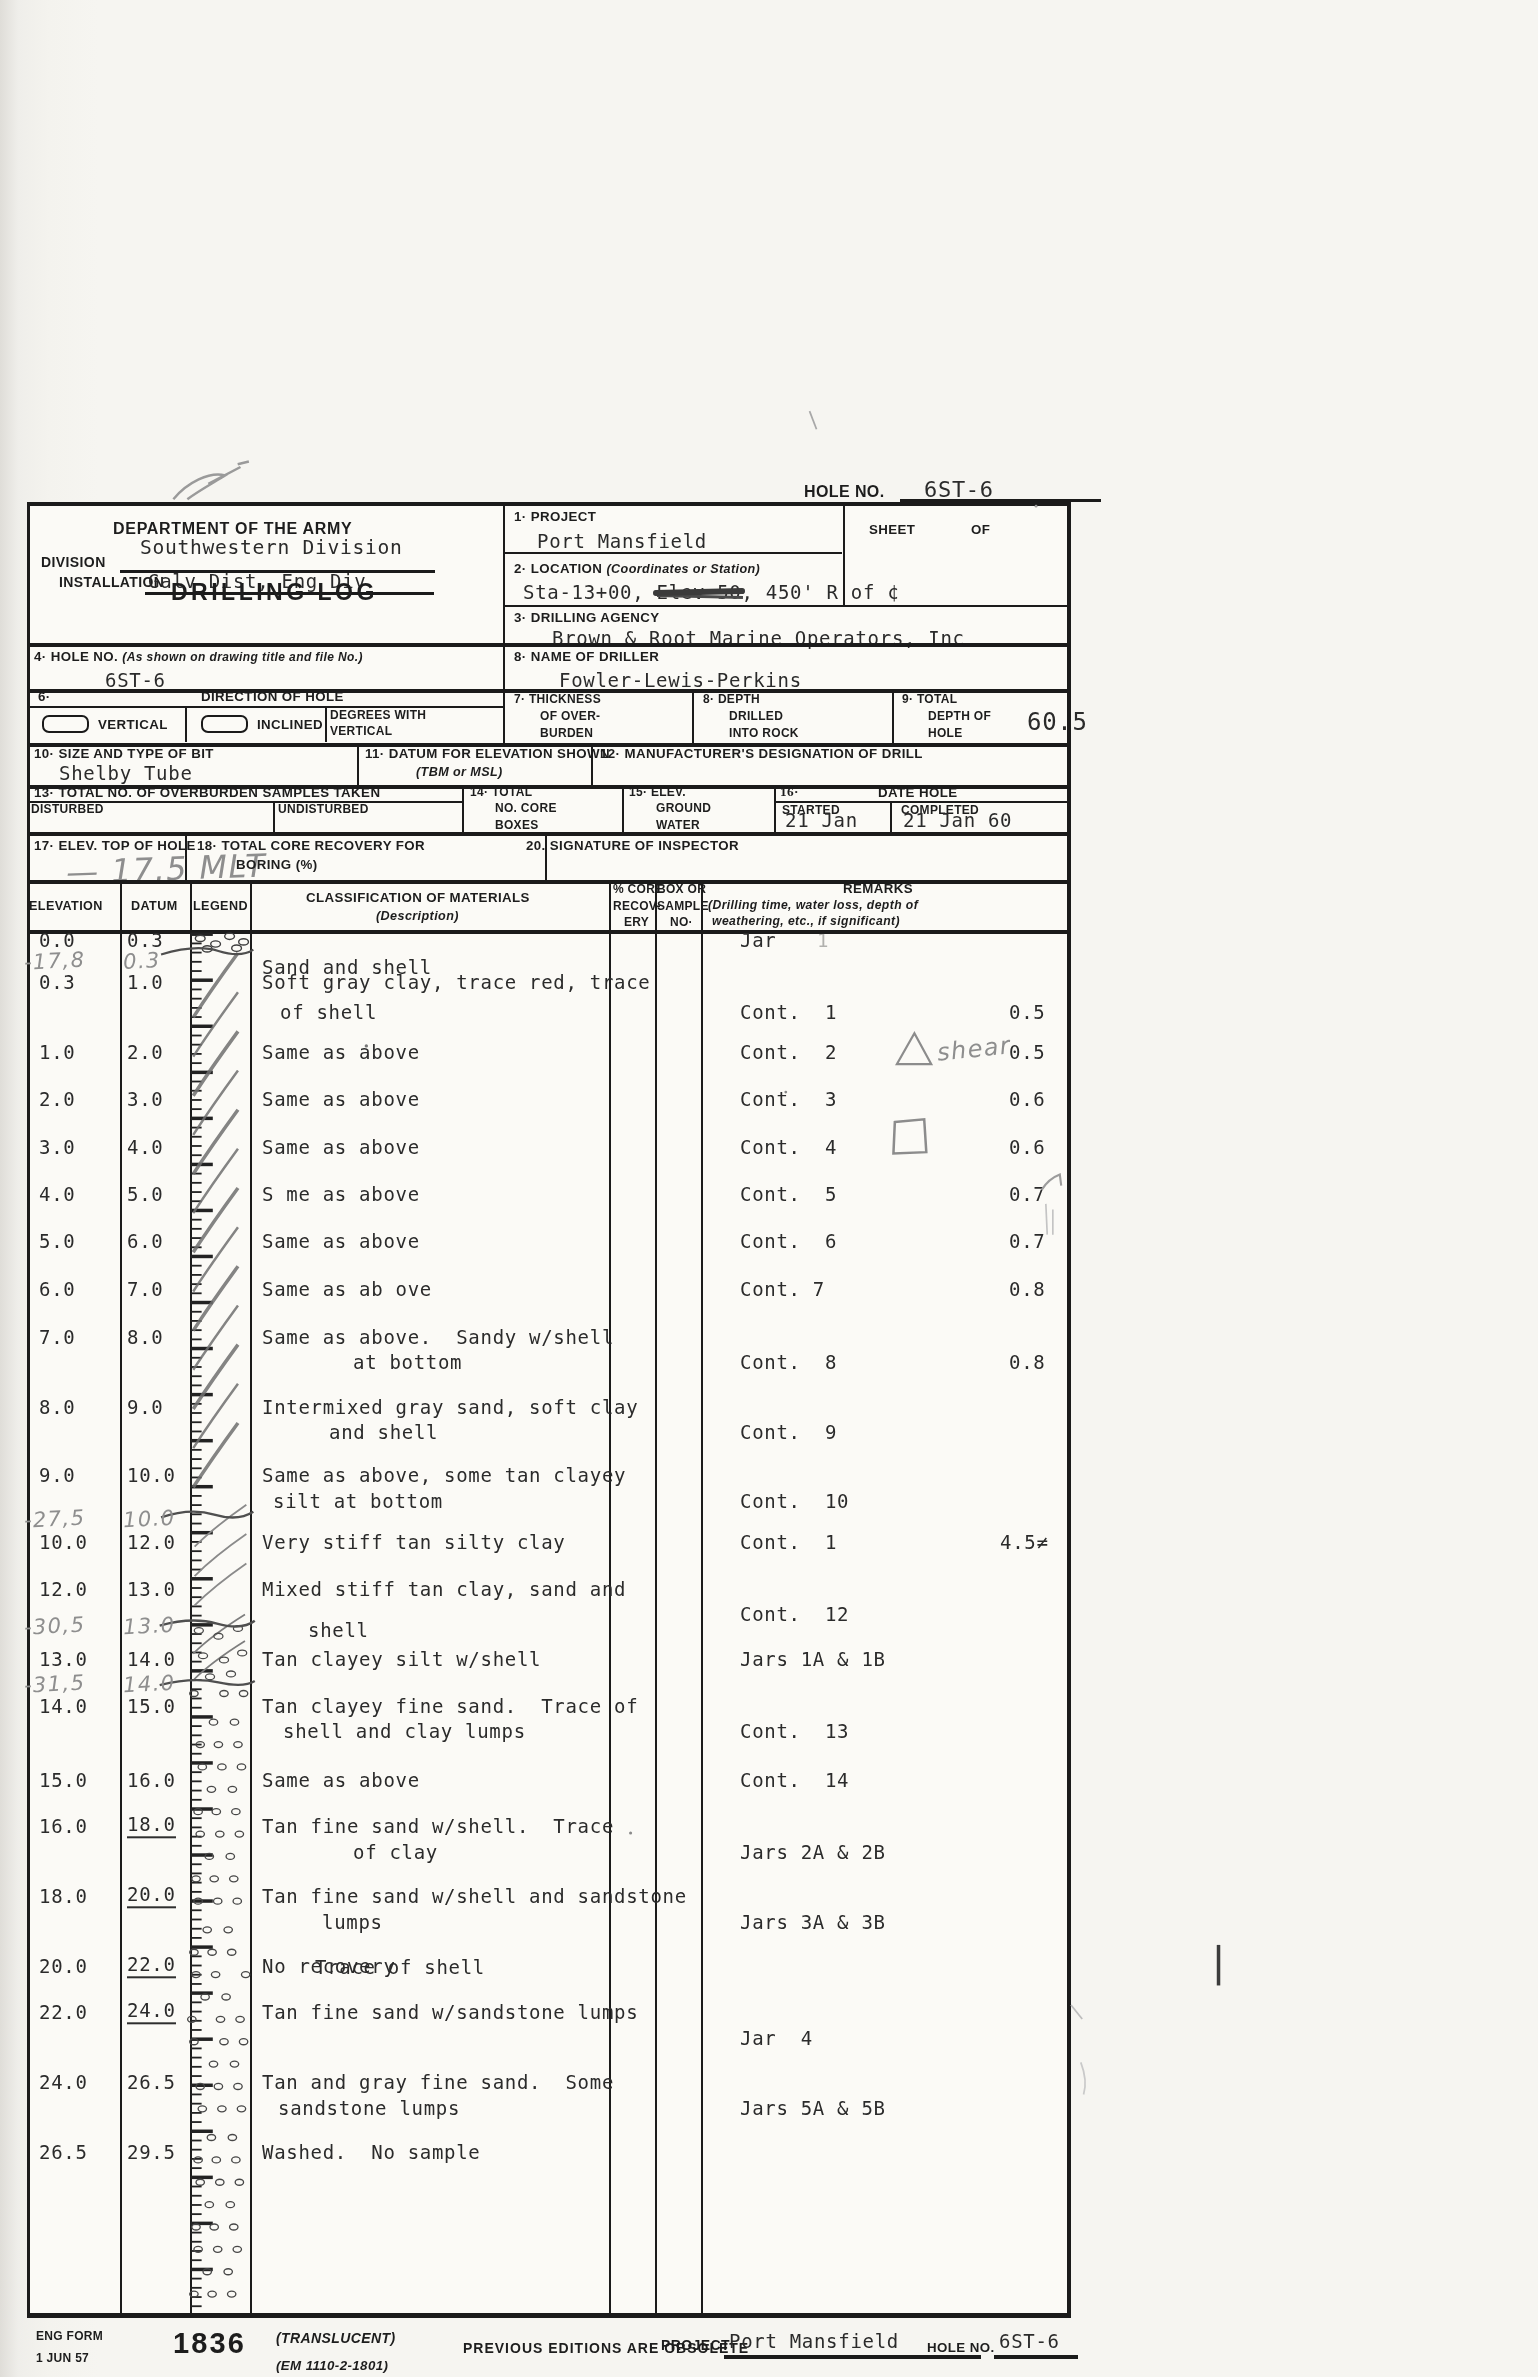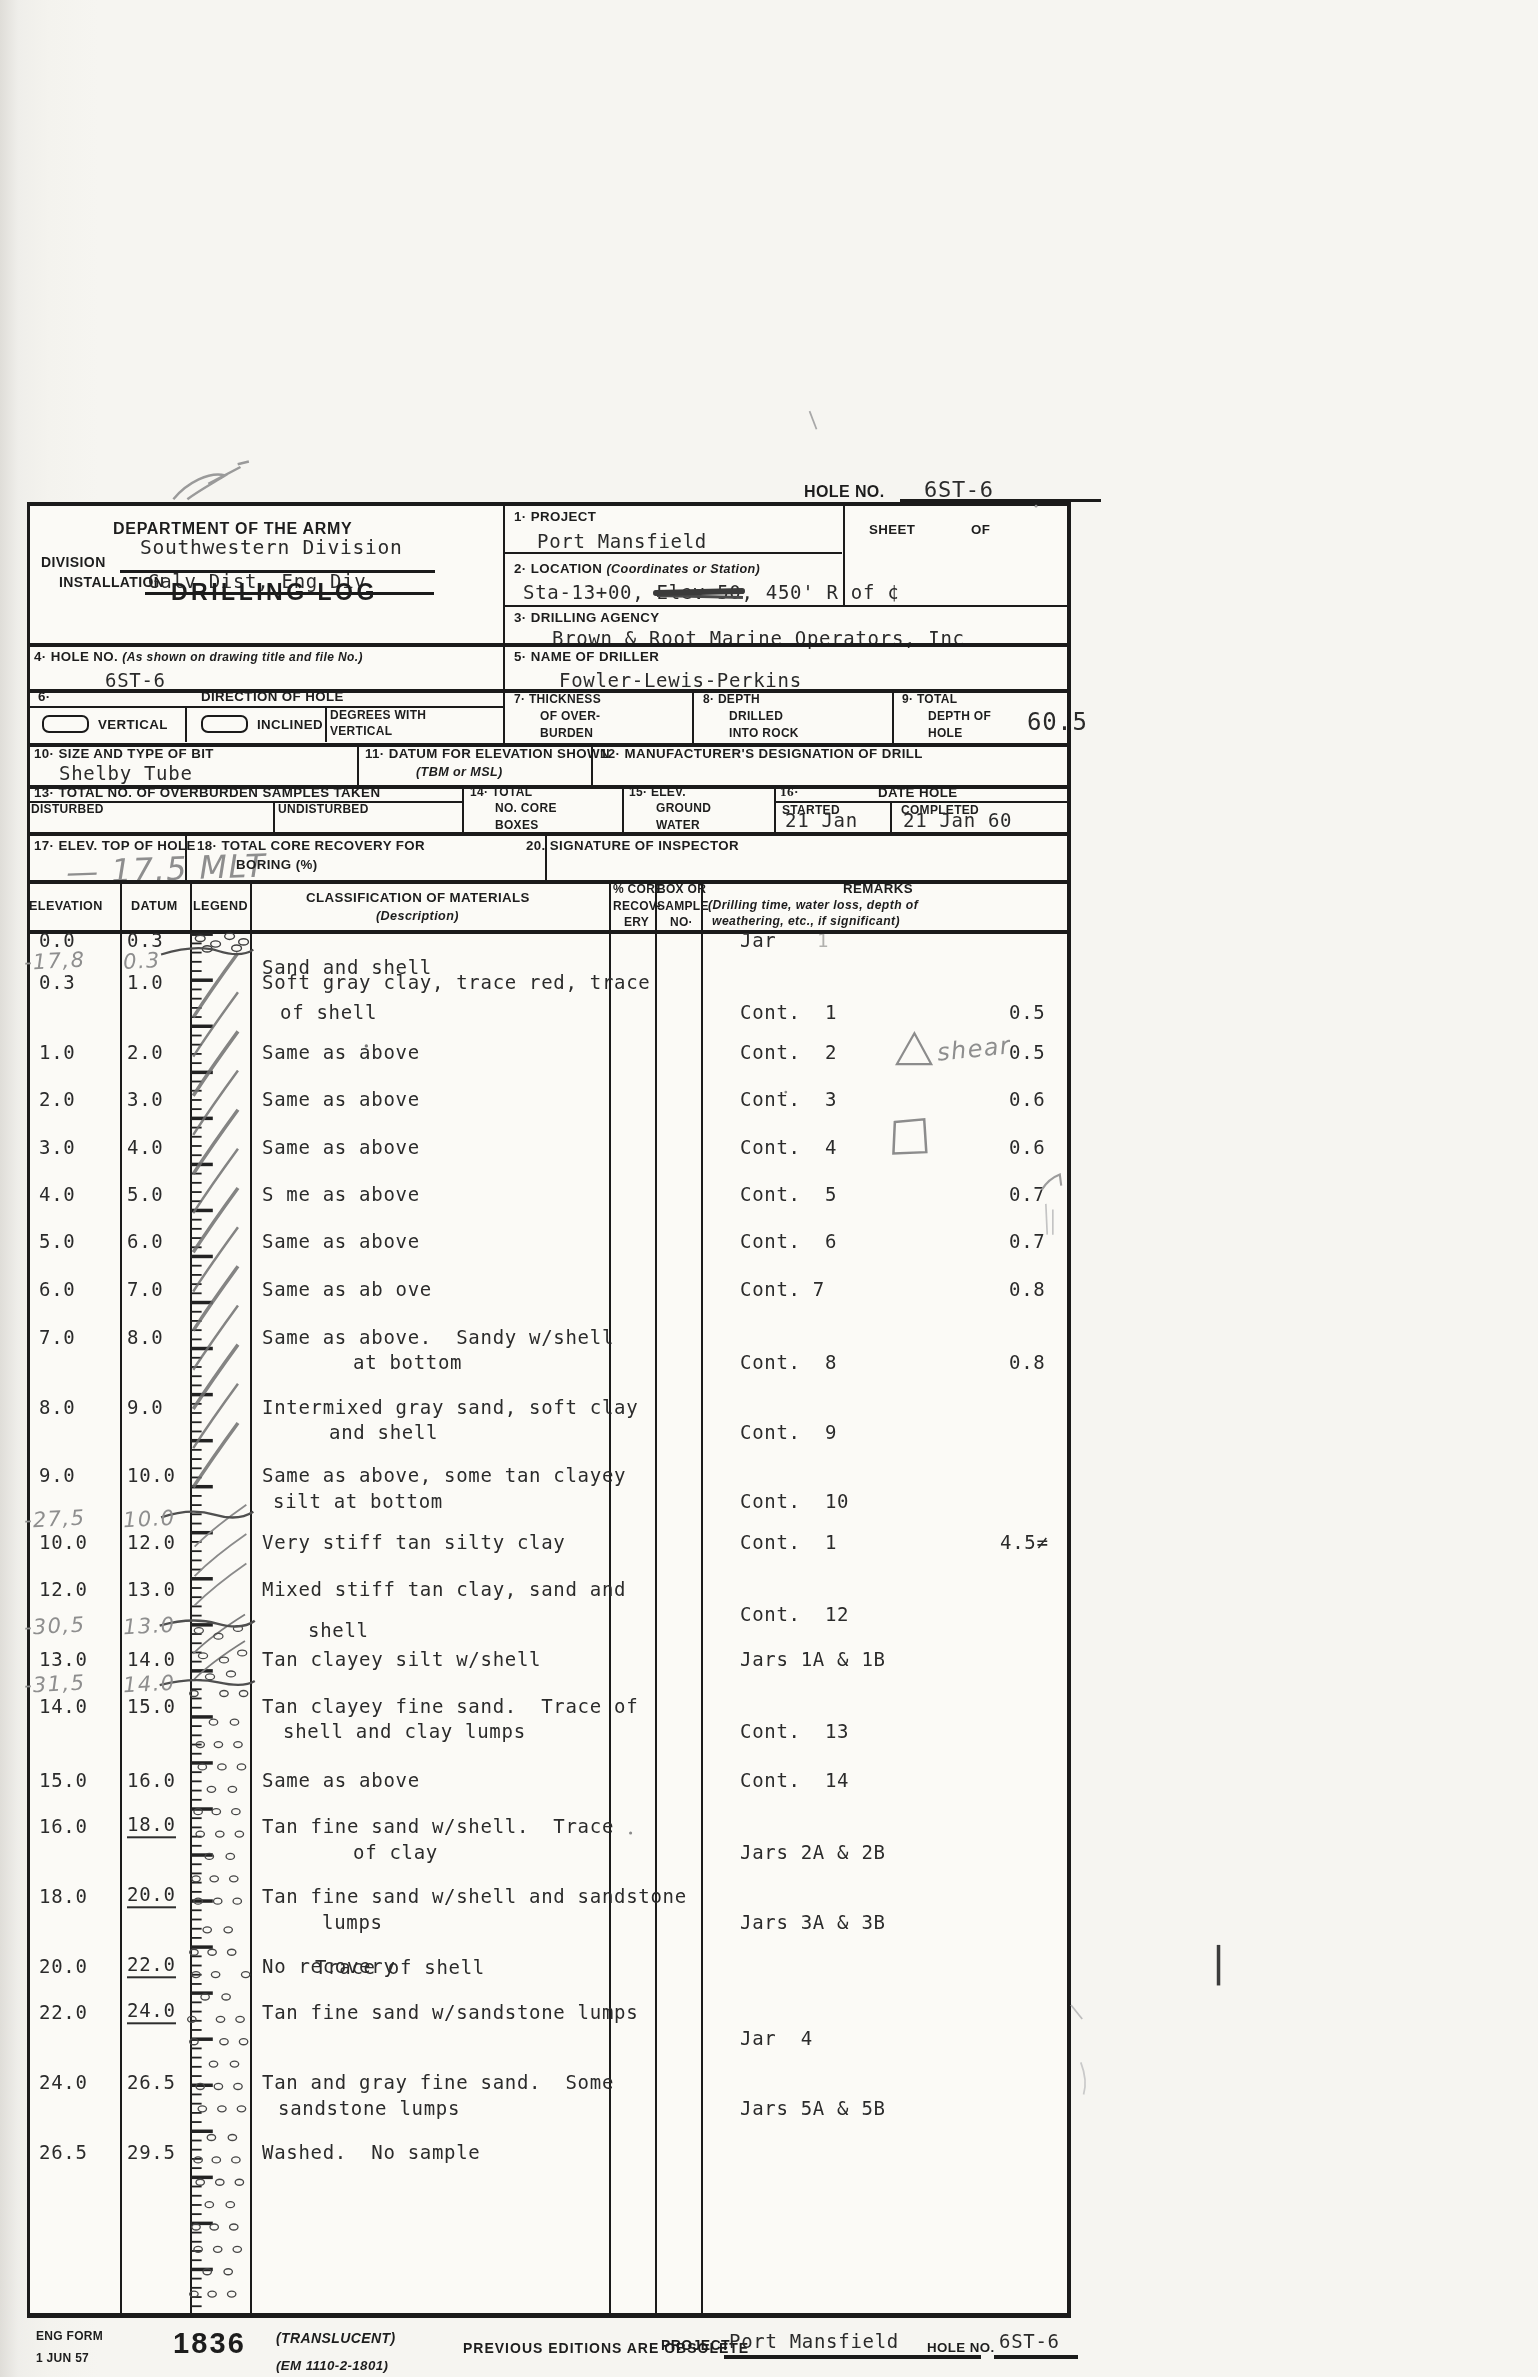--- a/index.html
+++ b/index.html
@@ -45,21 +45,21 @@
   <div class="c mono" style="left:537px;top:541px;">Port Mansfield</div>
   <div class="c lbl" style="left:869px;top:529px;">SHEET</div>
   <div class="c lbl" style="left:971px;top:529px;">OF</div>
   <div class="c" style="left:514px;top:568px;"><span class="lbl">2· LOCATION </span><span class="lbl ital" style="font-size:12.6px;">(Coordinates or Station)</span></div>
   <div class="c mono" style="left:523px;top:592px;"><span>Sta-13+00, </span><span class="struck">Elev-50</span><span>, 450' R of ¢</span></div>
   <div class="c lbl" style="left:514px;top:617px;">3· DRILLING AGENCY</div>
   <div class="c mono" style="left:552px;top:638px;">Brown &amp; Root Marine Operators, Inc</div>
 
   <div class="c" style="left:34px;top:656px;"><span class="lbl">4· HOLE NO. </span><span class="lbl ital" style="font-size:12px;">(As shown on drawing title and file No.)</span></div>
   <div class="c mono" style="left:105px;top:680px;">6ST-6</div>
-  <div class="c lbl" style="left:514px;top:656px;">5· NAME OF DRILLER</div>
+  <div class="c lbl" style="left:514px;top:656px;">8· NAME OF DRILLER</div>
   <div class="c mono" style="left:559px;top:680px;">Fowler-Lewis-Perkins</div>
 
   <div class="c lbl" style="left:38px;top:696px;">6·</div>
   <div class="c lbl" style="left:201px;top:696px;">DIRECTION OF HOLE</div>
   <div class="cb" style="left:42px;top:715px;"></div>
   <div class="c lbl" style="left:98px;top:724px;">VERTICAL</div>
   <div class="cb" style="left:201px;top:715px;"></div>
   <div class="c lbl" style="left:257px;top:724px;">INCLINED</div>
   <div class="c lbl17" style="left:330px;top:715px;">DEGREES WITH</div>
   <div class="c lbl17" style="left:330px;top:731px;">VERTICAL</div>

